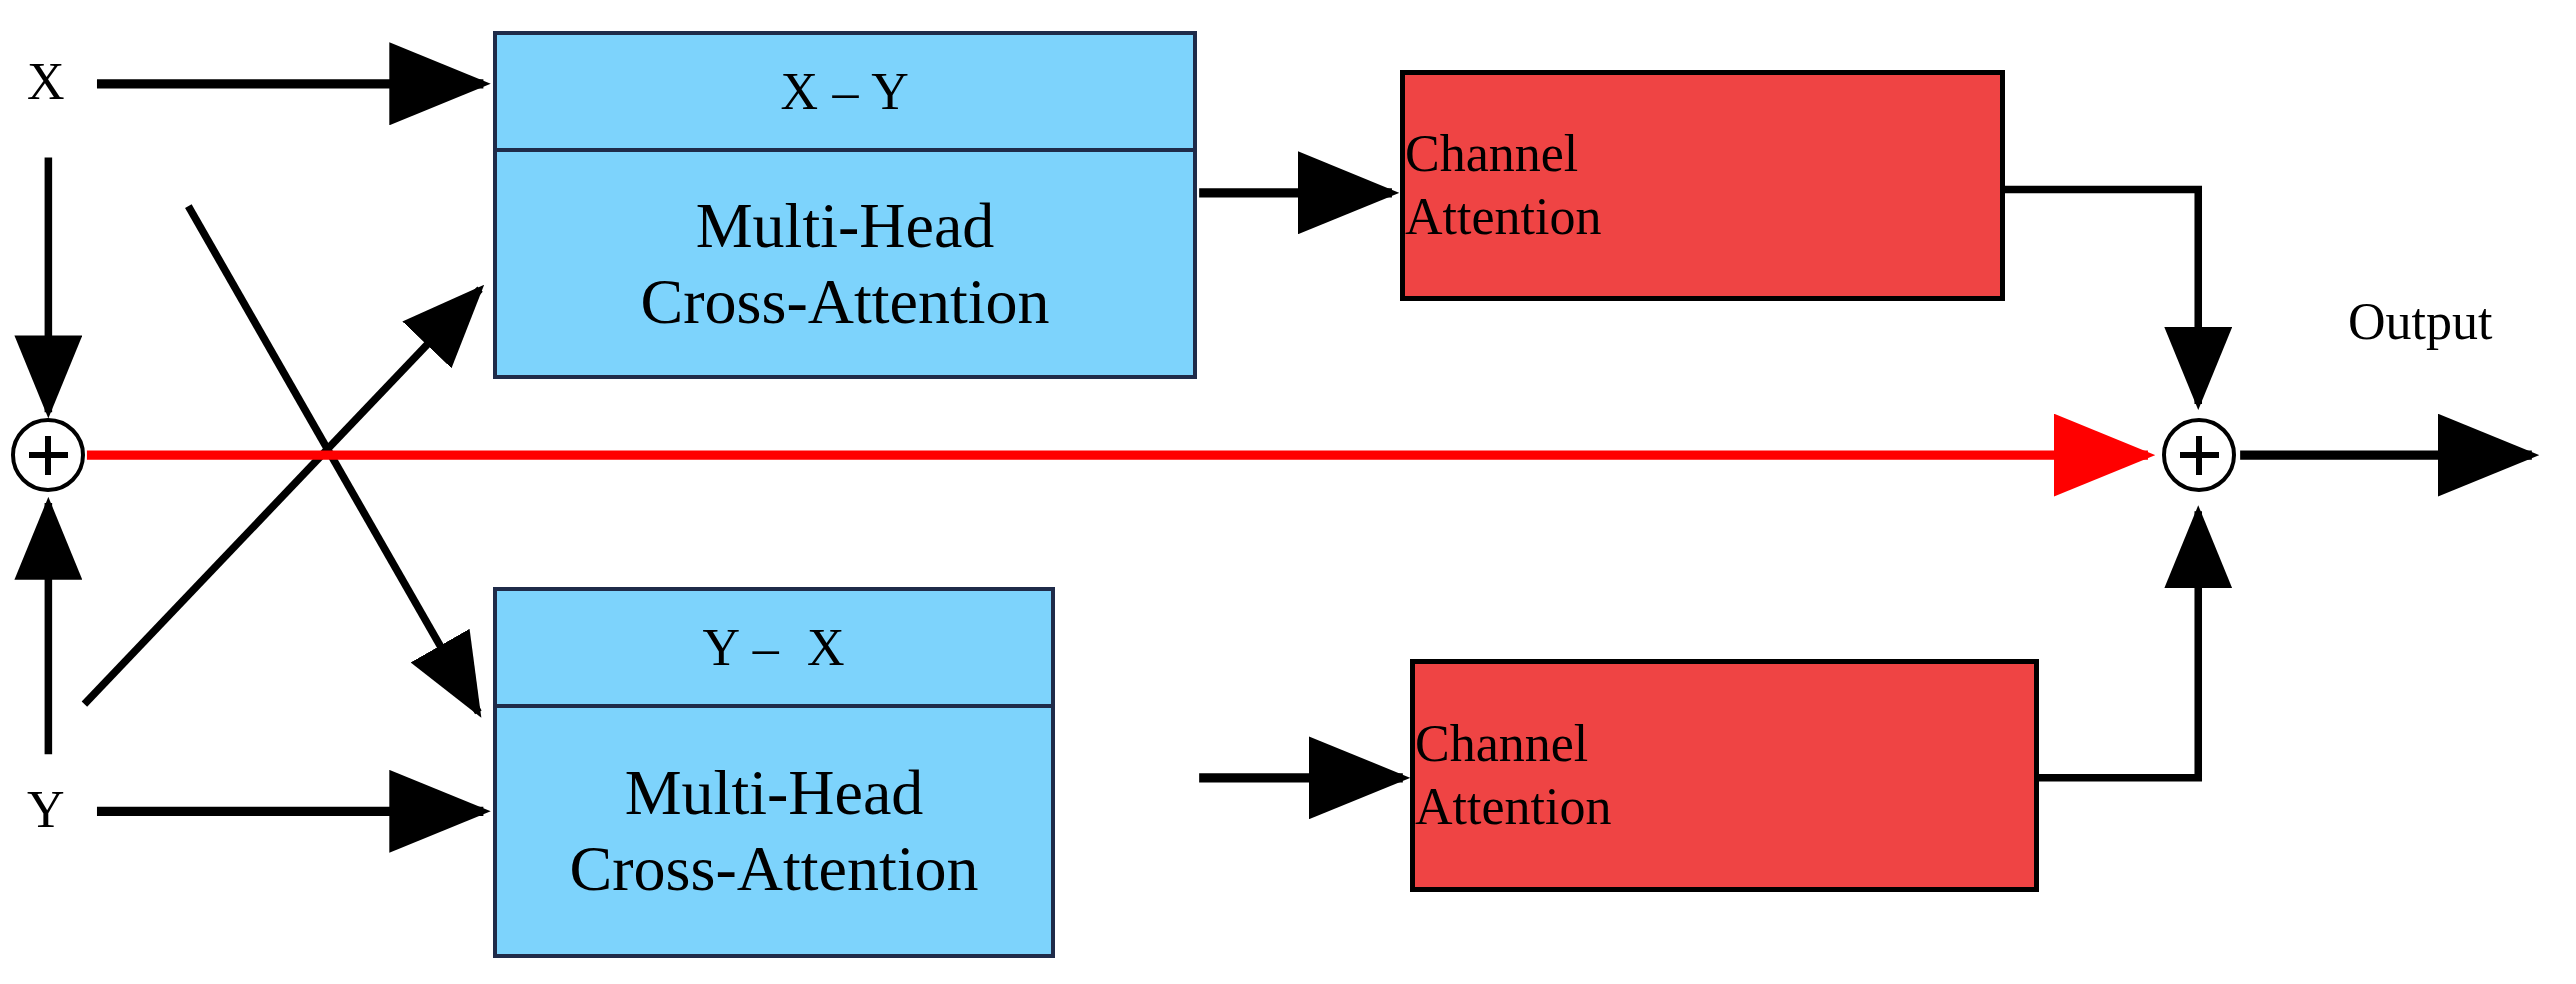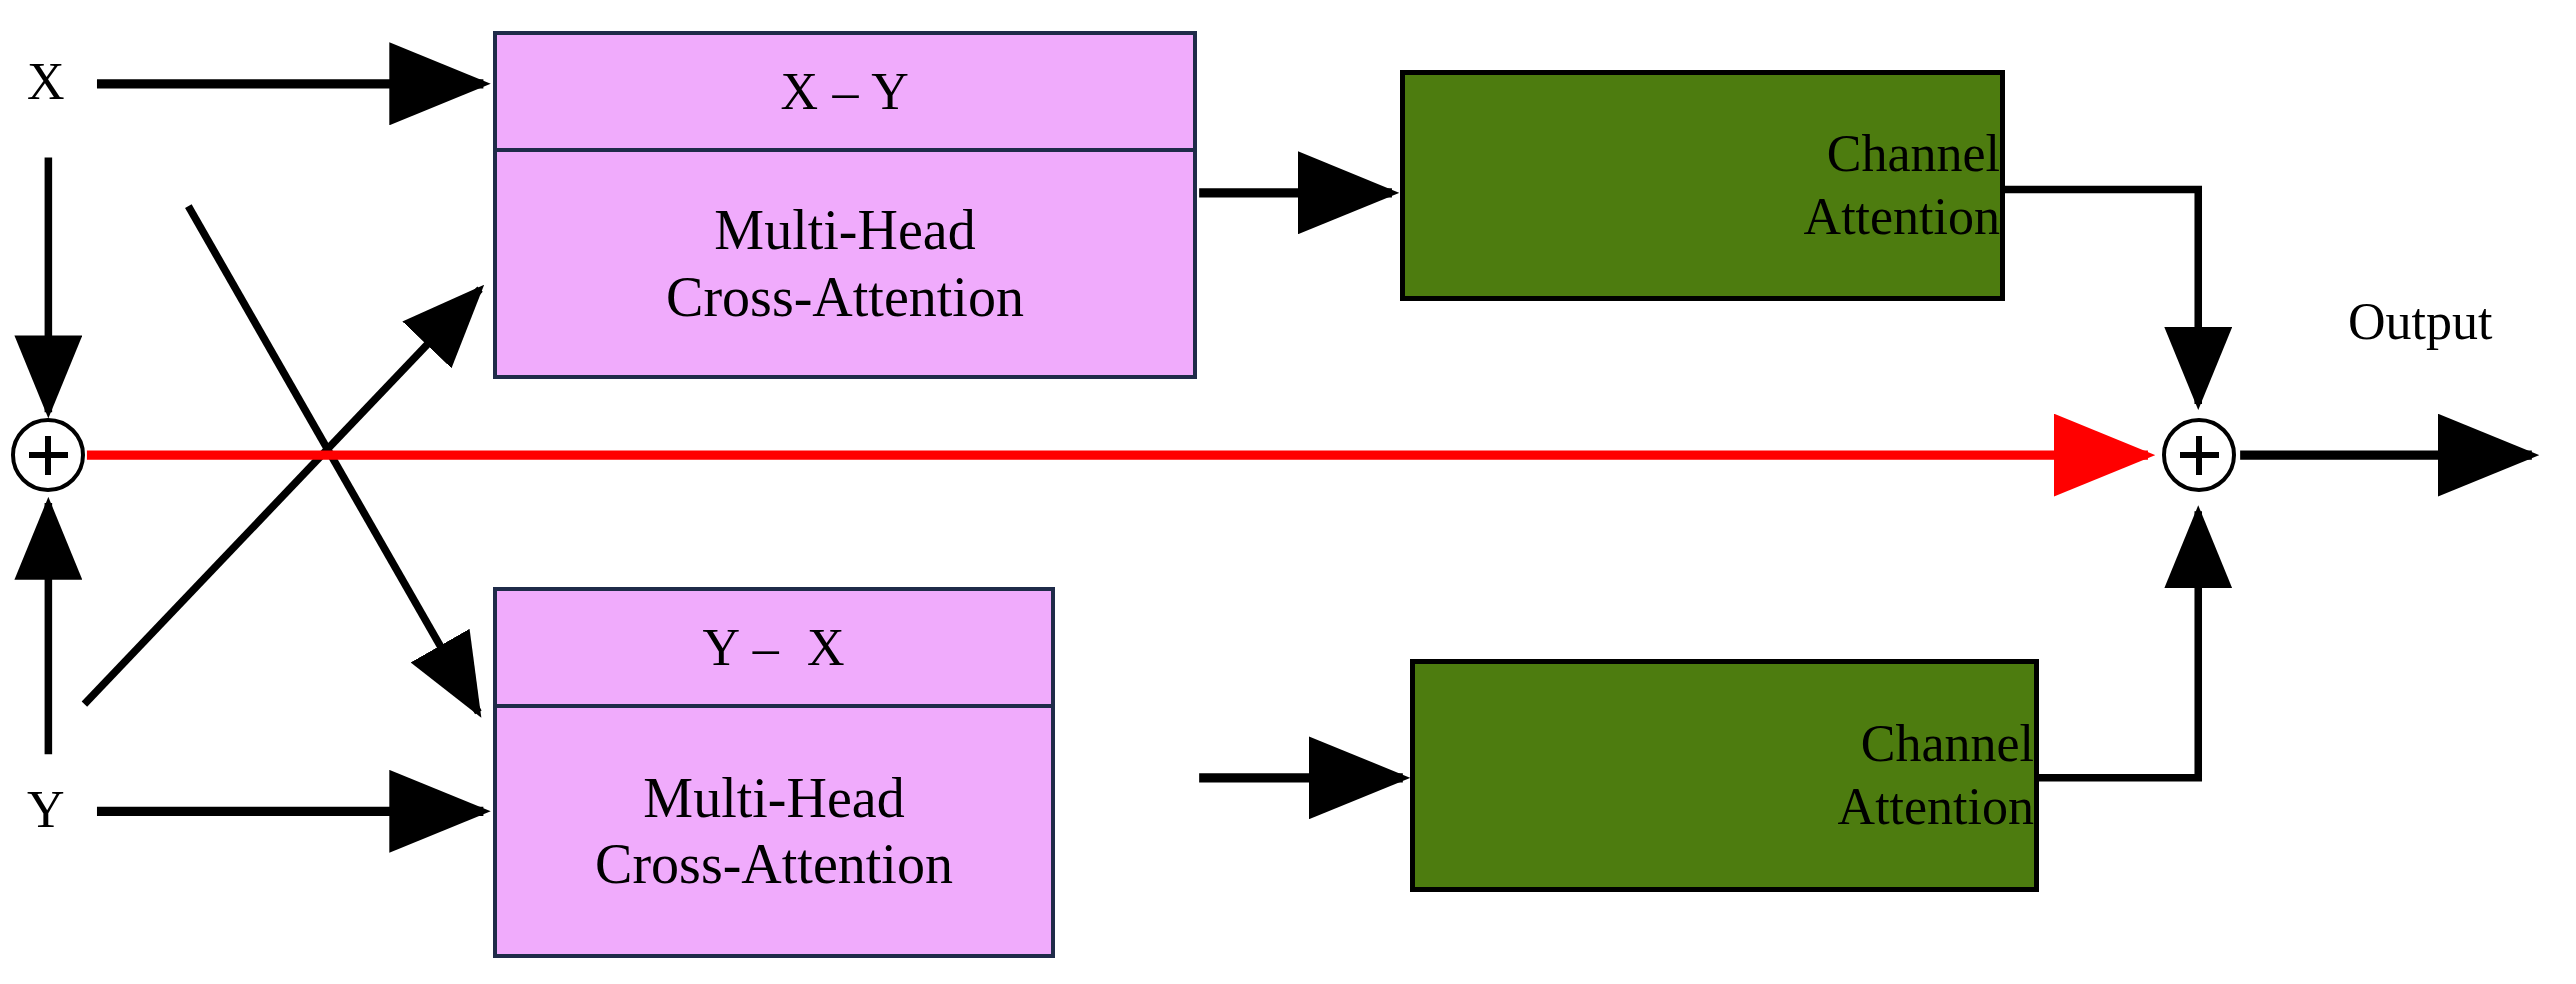--- a/index.html
+++ b/index.html
@@ -26,54 +26,54 @@
   }
   .node-box {
     position: absolute;
     box-sizing: border-box;
     display: flex;
     flex-direction: column;
     align-items: stretch;
     z-index: 3;
   }
   .attn-box {
-    background: #f0abfc;
+    background: #7dd3fc;
     border: 4.2px solid #1F2B49;
   }
   .attn-head {
     box-sizing: border-box;
     border-bottom: 4.2px solid #1F2B49;
     display: flex;
     align-items: center;
     justify-content: center;
     font-size: 52px;
     color: #000000;
     letter-spacing: 0.8px;
     white-space: pre;
   }
   .attn-body {
     flex: 1 1 auto;
     display: flex;
     flex-direction: column;
     align-items: center;
     justify-content: center;
-    font-size: 56px;
+    font-size: 64px;
     line-height: 1.18;
     color: #000000;
   }
   .attn-body span {
     display: block;
     text-align: center;
   }
   .chan-box {
-    background: #4d7c0f;
+    background: #ef4444;
     border: 5px solid #000000;
     display: flex;
     flex-direction: column;
-    align-items: flex-end;
+    align-items: flex-start;
     justify-content: center;
     font-size: 52px;
     line-height: 1.2;
     color: #000000;
   }
   .chan-box span {
     display: block;
     text-align: center;
   }
   .plain-label {

